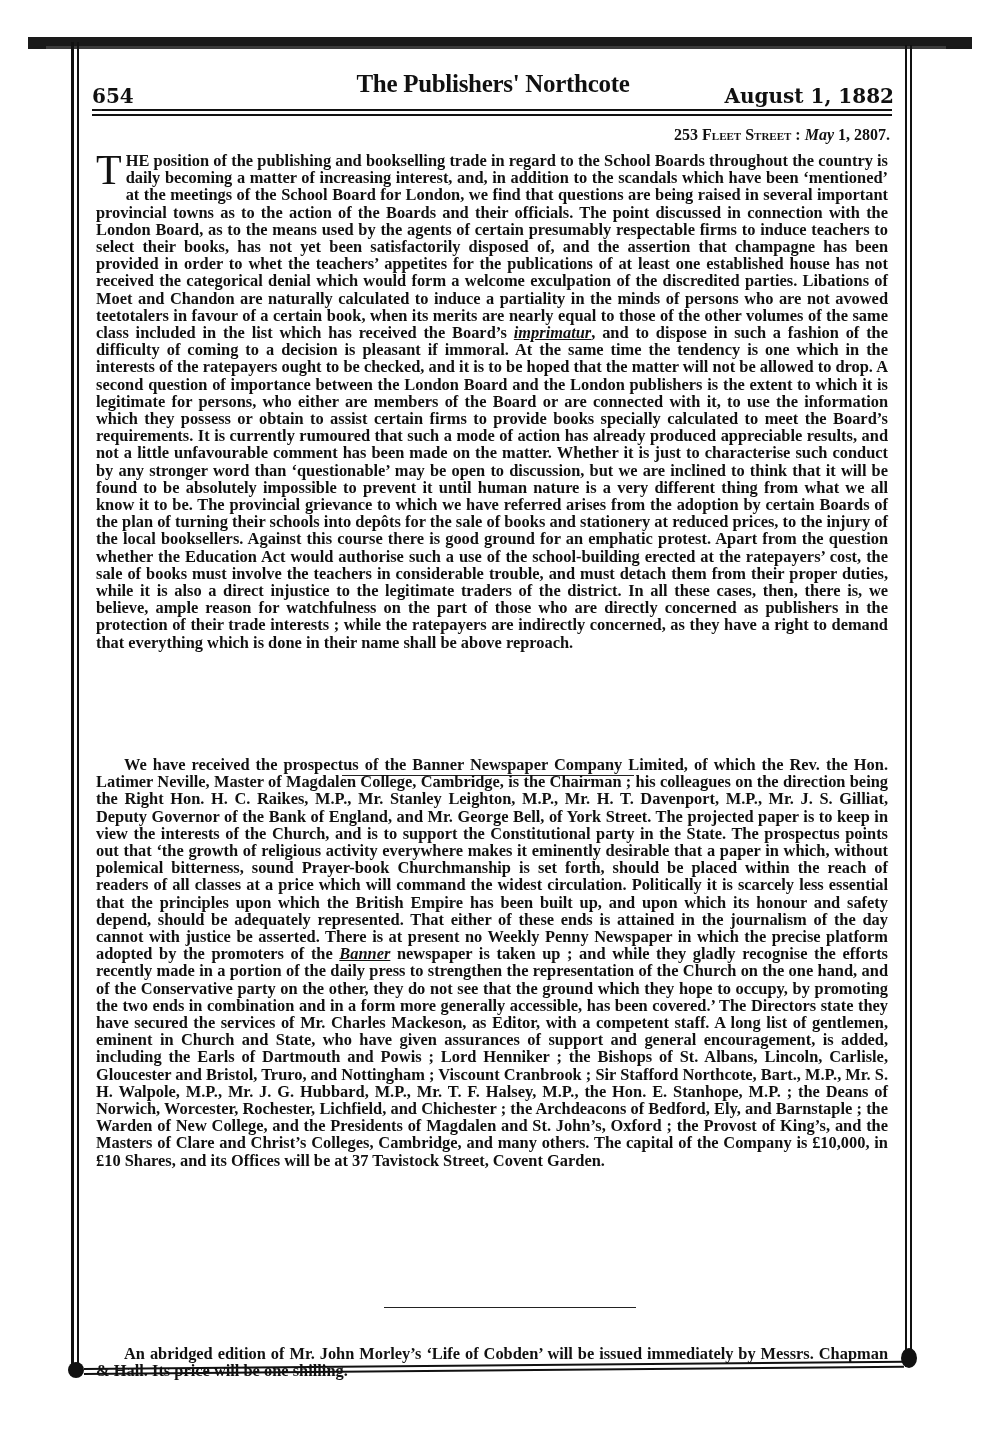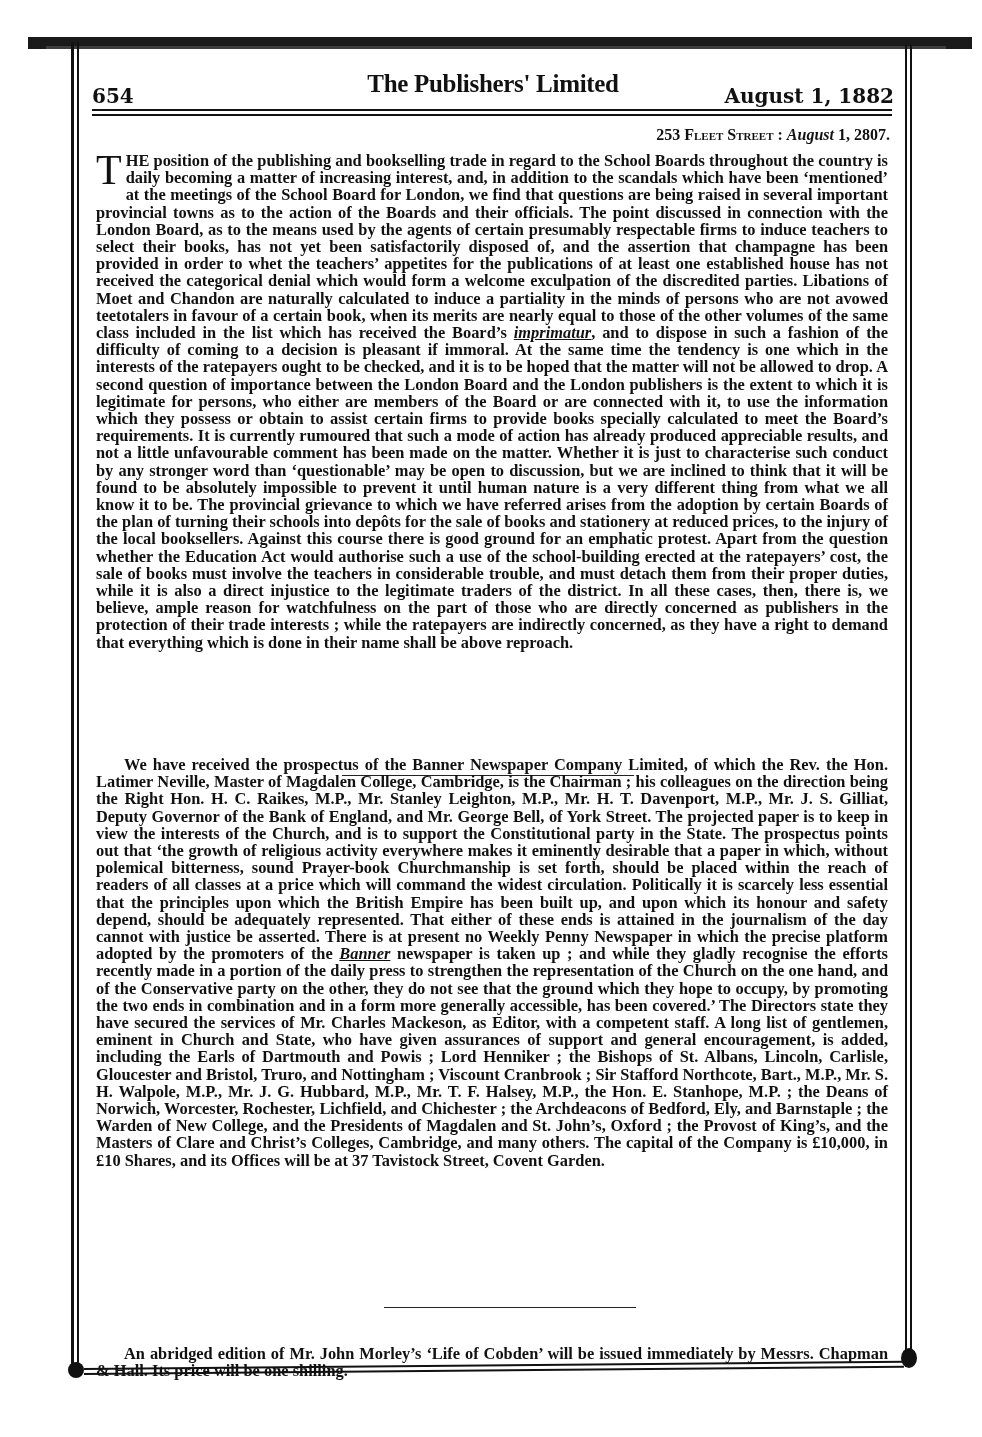--- a/index.html
+++ b/index.html
@@ -57,28 +57,28 @@
   <div class="frame-right-a"></div>
   <div class="frame-right-b"></div>
   <div class="bottom-rule-a"></div>
   <div class="bottom-rule-b"></div>
   <div class="corner-bl"></div>
   <div class="corner-br"></div>
 </div>
 
 <div class="header">
   <span class="page-no">654</span>
-  <div class="journal-title">The Publishers' Limited</div>
+  <div class="journal-title">The Publishers' Northcote</div>
   <span class="issue-date">August 1, 1882</span>
 </div>
 <div class="head-rule-a"></div>
 <div class="head-rule-b"></div>
 
 <div class="dateline">
-  <span class="sc">253 Fleet Street</span><span> : </span><em>August</em><span> 1, 2807.</span>
+  <span class="sc">253 Fleet Street</span><span> : </span><em>May</em><span> 1, 2807.</span>
 </div>
 
 <div class="text p1">
   <span class="dropcap">T</span><span>HE position of the publishing and bookselling trade in regard to the School Boards throughout the country is daily becoming a matter of increasing interest, and, in addition to the scandals which have been ‘mentioned’ at the meetings of the School Board for London, we find that questions are being raised in several important provincial towns as to the action of the Boards and their officials. The point discussed in connection with the London Board, as to the means used by the agents of certain presumably respectable firms to induce teachers to select their books, has not yet been satisfactorily disposed of, and the assertion that champagne has been provided in order to whet the teachers’ appetites for the publications of at least one established house has not received the categorical denial which would form a welcome exculpation of the discredited parties. Libations of Moet and Chandon are naturally calculated to induce a partiality in the minds of persons who are not avowed teetotalers in favour of a certain book, when its merits are nearly equal to those of the other volumes of the same class included in the list which has received the Board’s </span><em>imprimatur</em><span>, and to dispose in such a fashion of the difficulty of coming to a decision is pleasant if immoral. At the same time the tendency is one which in the interests of the ratepayers ought to be checked, and it is to be hoped that the matter will not be allowed to drop. A second question of importance between the London Board and the London publishers is the extent to which it is legitimate for persons, who either are members of the Board or are connected with it, to use the information which they possess or obtain to assist certain firms to provide books specially calculated to meet the Board’s requirements. It is currently rumoured that such a mode of action has already produced appreciable results, and not a little unfavourable comment has been made on the matter. Whether it is just to characterise such conduct by any stronger word than ‘questionable’ may be open to discussion, but we are inclined to think that it will be found to be absolutely impossible to prevent it until human nature is a very different thing from what we all know it to be. The provincial grievance to which we have referred arises from the adoption by certain Boards of the plan of turning their schools into depôts for the sale of books and stationery at reduced prices, to the injury of the local booksellers. Against this course there is good ground for an emphatic protest. Apart from the question whether the Education Act would authorise such a use of the school-building erected at the ratepayers’ cost, the sale of books must involve the teachers in considerable trouble, and must detach them from their proper duties, while it is also a direct injustice to the legitimate traders of the district. In all these cases, then, there is, we believe, ample reason for watchfulness on the part of those who are directly concerned as publishers in the protection of their trade interests ; while the ratepayers are indirectly concerned, as they have a right to demand that everything which is done in their name shall be above reproach.</span>
 </div>
 
 <div class="para-rule-1"></div>
 
 <div class="text p2">
   <span>We have received the prospectus of the Banner Newspaper Company Limited, of which the Rev. the Hon. Latimer Neville, Master of Magdalen College, Cambridge, is the Chairman ; his colleagues on the direction being the Right Hon. H. C. Raikes, M.P., Mr. Stanley Leighton, M.P., Mr. H. T. Davenport, M.P., Mr. J. S. Gilliat, Deputy Governor of the Bank of England, and Mr. George Bell, of York Street. The projected paper is to keep in view the interests of the Church, and is to support the Constitutional party in the State. The prospectus points out that ‘the growth of religious activity everywhere makes it eminently desirable that a paper in which, without polemical bitterness, sound Prayer-book Churchmanship is set forth, should be placed within the reach of readers of all classes at a price which will command the widest circulation. Politically it is scarcely less essential that the principles upon which the British Empire has been built up, and upon which its honour and safety depend, should be adequately represented. That either of these ends is attained in the journalism of the day cannot with justice be asserted. There is at present no Weekly Penny Newspaper in which the precise platform adopted by the promoters of the </span><em>Banner</em><span> newspaper is taken up ; and while they gladly recognise the efforts recently made in a portion of the daily press to strengthen the representation of the Church on the one hand, and of the Conservative party on the other, they do not see that the ground which they hope to occupy, by promoting the two ends in combination and in a form more generally accessible, has been covered.’ The Directors state they have secured the services of Mr. Charles Mackeson, as Editor, with a competent staff. A long list of gentlemen, eminent in Church and State, who have given assurances of support and general encouragement, is added, including the Earls of Dartmouth and Powis ; Lord Henniker ; the Bishops of St. Albans, Lincoln, Carlisle, Gloucester and Bristol, Truro, and Nottingham ; Viscount Cranbrook ; Sir Stafford Northcote, Bart., M.P., Mr. S. H. Walpole, M.P., Mr. J. G. Hubbard, M.P., Mr. T. F. Halsey, M.P., the Hon. E. Stanhope, M.P. ; the Deans of Norwich, Worcester, Rochester, Lichfield, and Chichester ; the Archdeacons of Bedford, Ely, and Barnstaple ; the Warden of New College, and the Presidents of Magdalen and St. John’s, Oxford ; the Provost of King’s, and the Masters of Clare and Christ’s Colleges, Cambridge, and many others. The capital of the Company is £10,000, in £10 Shares, and its Offices will be at 37 Tavistock Street, Covent Garden.</span>

